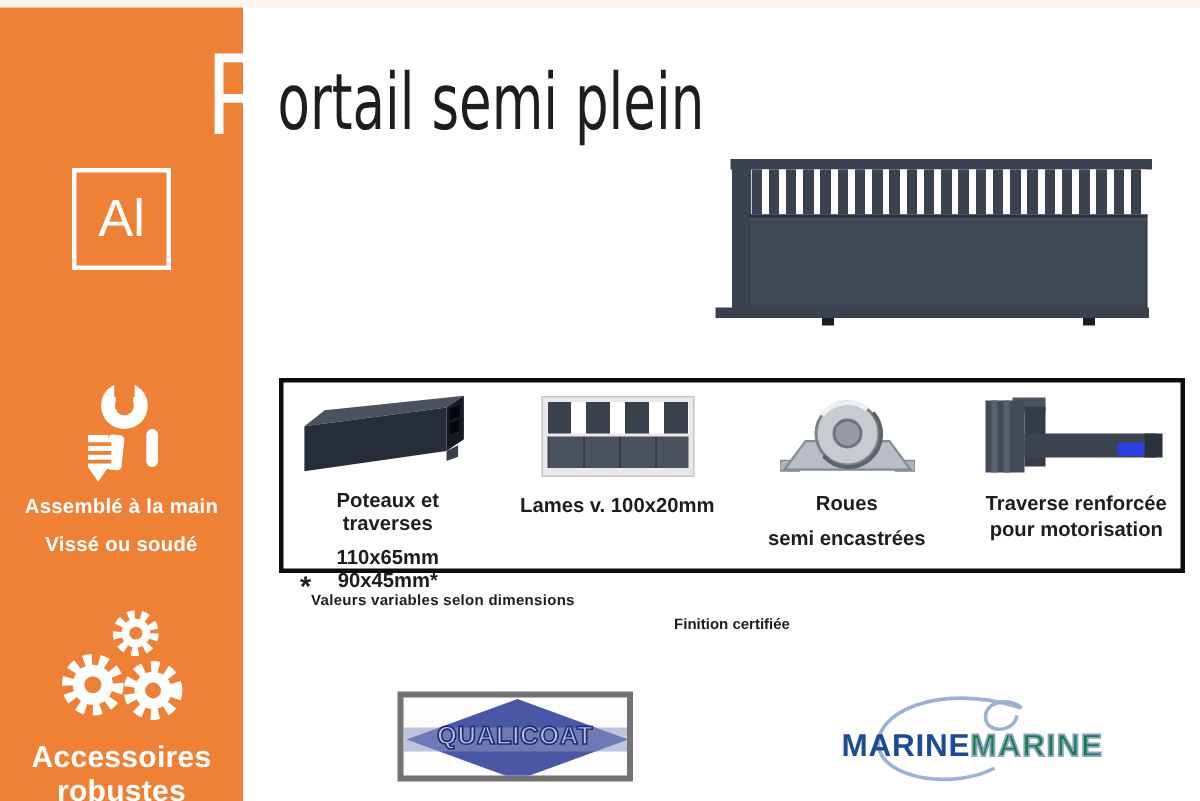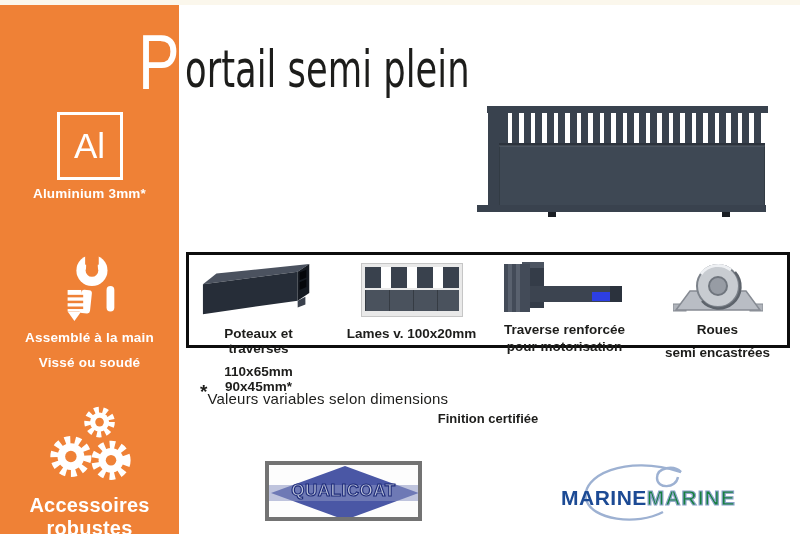--- a/index.html
+++ b/index.html
@@ -1,21 +1,21 @@
 <!DOCTYPE html>
 <html><head>
 <meta charset="utf-8">
 <style>
   html,body{margin:0;padding:0;}
   body{font-family:"Liberation Sans", sans-serif;}
   .page{position:relative;width:800px;height:534px;background:#fff;overflow:hidden;}
   .top-strip{position:absolute;left:0;top:0;width:800px;height:5px;background:#fbf7ec;}
 
   
-  .sidebar{position:absolute;left:0;top:5px;width:179px;height:529px;background:#EF8136;color:#fff;}
+  .sidebar{position:absolute;left:0;top:5px;width:162px;height:529px;background:#EF8136;color:#fff;}
   .al-box{position:absolute;left:50%;top:107px;transform:translateX(-50%);width:60px;height:62px;
           border:3px solid #fff;display:flex;align-items:center;justify-content:center;
           font-size:35px;font-weight:400;}
   .sb-line{position:absolute;left:0;width:100%;text-align:center;font-weight:700;font-size:13.5px;letter-spacing:.2px;}
   .sb-line.l1{top:181px;} .sb-line.l2{top:208px;}
   .sb-line.l3{top:325px;} .sb-line.l4{top:350px;}
   .sb-line.l5{top:489px;font-size:20px;}
   .sb-icon{position:absolute;left:50%;transform:translateX(-50%);}
   .wrench-wrap{top:248px;} .gears-wrap{top:398px;}
 
@@ -32,38 +32,38 @@
   .gate-post{position:absolute;left:11px;top:0;width:13px;height:106px;background:#39424e;}
   .gate-bars{position:absolute;left:24px;top:7px;width:263px;height:30px;
              background:repeating-linear-gradient(90deg,#39424e 0 7px,#ffffff 7px 11.5px);}
   .gate-panel{position:absolute;left:22px;top:37px;width:266px;height:62px;background:#3e4854;
               border-top:2px solid #2c333d;box-shadow:inset 0 2px 0 rgba(255,255,255,.07), inset 0 0 0 1px rgba(0,0,0,.18);}
   .gate-bottomrail{position:absolute;left:0;top:99px;width:289px;height:7px;background:#39424e;}
   .gate-foot{position:absolute;top:106px;width:8px;height:5px;background:#1a1e24;}
   .gate-foot.f1{left:71px;} .gate-foot.f2{left:245px;}
 
   
-  .features{position:absolute;left:186px;top:252px;width:604px;height:96px;border:3px solid #0d0d0d;
+  .features{position:absolute;left:186px;top:252px;width:604px;height:130px;border:3px solid #0d0d0d;
             box-sizing:border-box;background:#fff;display:flex;padding:6px 4px 4px 4px;gap:22px;}
   .feat{flex:1;display:flex;flex-direction:column;align-items:center;}
   .feat-img{height:60px;display:flex;align-items:center;justify-content:center;}
   .cap{font-size:13.5px;font-weight:700;color:#1d1d1b;text-align:center;line-height:15px;}
   .cap.row1{margin-top:7px;} .cap.row2{margin-top:8px;}
   .feat.tight .cap.row2{margin-top:2px;}
 
   .bars-frame{width:102px;height:54px;background:#e9e9e9;border:1px solid #c6c6c6;box-sizing:border-box;padding:3px;}
   .bars-top{height:21px;background:repeating-linear-gradient(90deg,#39414d 0 16px,#ffffff 16px 26px);}
   .bars-bot{height:21px;margin-top:2px;background:repeating-linear-gradient(90deg,rgba(0,0,0,.28) 0 1px,rgba(0,0,0,0) 1px 24px),#4a525d;}
 
   
   .note{position:absolute;left:200px;top:381px;color:#1d1d1b;}
   .note .star{font-size:19px;font-weight:700;vertical-align:6px;}
-  .note .txt{font-size:15px;font-weight:400;letter-spacing:.2px;}
+  .note .txt{font-size:10px;font-weight:700;letter-spacing:.2px;}
   .finish{position:absolute;left:186px;top:411px;width:604px;text-align:center;
-          font-size:13px;font-weight:700;color:#1d1d1b;}
+          font-size:10px;font-weight:700;color:#1d1d1b;}
 
   
   .qualicoat{position:absolute;left:265px;top:461px;width:157px;height:60px;border:4px solid #737373;
              box-sizing:border-box;background:#fdfdfd;overflow:hidden;}
   .qc-text{position:absolute;left:0;top:50%;transform:translateY(-50%);width:100%;text-align:center;
            font-size:17px;font-weight:800;letter-spacing:.5px;color:#bac1d9;
            -webkit-text-stroke:1.1px #1d2a78;}
   .qualimarine{position:absolute;left:553px;top:462px;width:164px;height:62px;}
   .qm-text{position:absolute;left:8px;top:24px;white-space:nowrap;font-size:21px;font-weight:800;letter-spacing:.5px;}
   .qm-solid{color:#1c4a94;}
@@ -72,21 +72,20 @@
 </head>
 <body>
 
 <div class="page">
   <div class="top-strip"></div>
 
   <aside class="sidebar">
     <div class="al-box">
       <span>Al</span>
     </div>
-    <div class="sb-line l1">Aluminium 3mm*</div>
 
     <div class="sb-icon wrench-wrap">
       <svg width="78" height="72" viewBox="0 0 80 74">
         <g fill="#ffffff">
           <circle cx="42" cy="18" r="16"></circle>
           <rect x="30" y="38" width="11" height="24" rx="3" transform="rotate(6 36 50)"></rect>
           <rect x="17" y="38" width="14" height="22"></rect>
           <polygon points="17,60 31,60 24,70"></polygon>
           <rect x="57" y="34" width="8" height="26" rx="4"></rect>
         </g>
@@ -154,52 +153,52 @@
     <div class="feat">
       <div class="feat-img">
         <div class="bars-frame">
           <div class="bars-top"></div>
           <div class="bars-bot"></div>
         </div>
       </div>
       <div class="cap row2">Lames v. 100x20mm</div>
     </div>
 
+    <div class="feat">
+      <div class="feat-img">
+        <svg width="90" height="54" viewBox="0 0 90 54">
+          <rect x="0" y="43" width="13" height="7" fill="#b0b4bb" stroke="#868b93" stroke-width="1"></rect>
+          <rect x="77" y="43" width="13" height="7" fill="#b0b4bb" stroke="#868b93" stroke-width="1"></rect>
+          <polygon points="3,49 17,30 73,30 87,49" fill="#b9bdc4" stroke="#868b93" stroke-width="1.5"></polygon>
+          <circle cx="45" cy="25" r="21" fill="#c8ccd1" stroke="#7c828a" stroke-width="2"></circle>
+          <path d="M29,40 A21,21 0 0 0 62,11" stroke="#5d636b" stroke-width="2.5" fill="none"></path>
+          <path d="M28,13 A21,21 0 0 1 58,9" stroke="#eef0f3" stroke-width="3" fill="none"></path>
+          <circle cx="45" cy="25" r="9" fill="#979ca4" stroke="#6f757d" stroke-width="2"></circle>
+        </svg>
+      </div>
+      <div class="cap row1">Roues</div>
+      <div class="cap row2">semi encastrées</div>
+    </div>
+
     <div class="feat tight">
       <div class="feat-img">
         <svg width="130" height="54" viewBox="0 0 130 54">
           <rect x="22" y="1" width="22" height="10" fill="#4c5461"></rect>
           <rect x="4" y="3" width="26" height="48" fill="#434b58"></rect>
           <rect x="8" y="3" width="4" height="48" fill="#59616e"></rect>
           <rect x="16" y="3" width="4" height="48" fill="#59616e"></rect>
           <rect x="30" y="7" width="14" height="40" fill="#343c48"></rect>
           <rect x="30" y="25" width="88" height="16" fill="#3c4450"></rect>
           <rect x="110" y="25" width="12" height="16" fill="#2b323d"></rect>
           <rect x="92" y="31" width="18" height="9" fill="#2d3fe3"></rect>
         </svg>
       </div>
       <div class="cap row1">Traverse renforcée</div>
       <div class="cap row2">pour motorisation</div>
     </div>
-
-    <div class="feat">
-      <div class="feat-img">
-        <svg width="90" height="54" viewBox="0 0 90 54">
-          <rect x="0" y="43" width="13" height="7" fill="#b0b4bb" stroke="#868b93" stroke-width="1"></rect>
-          <rect x="77" y="43" width="13" height="7" fill="#b0b4bb" stroke="#868b93" stroke-width="1"></rect>
-          <polygon points="3,49 17,30 73,30 87,49" fill="#b9bdc4" stroke="#868b93" stroke-width="1.5"></polygon>
-          <circle cx="45" cy="25" r="21" fill="#c8ccd1" stroke="#7c828a" stroke-width="2"></circle>
-          <path d="M29,40 A21,21 0 0 0 62,11" stroke="#5d636b" stroke-width="2.5" fill="none"></path>
-          <path d="M28,13 A21,21 0 0 1 58,9" stroke="#eef0f3" stroke-width="3" fill="none"></path>
-          <circle cx="45" cy="25" r="9" fill="#979ca4" stroke="#6f757d" stroke-width="2"></circle>
-        </svg>
-      </div>
-      <div class="cap row1">Roues</div>
-      <div class="cap row2">semi encastrées</div>
-    </div>
   </div>
 
   <div class="note">
     <span class="star">*</span><span class="txt">Valeurs variables selon dimensions</span>
   </div>
   <div class="finish">Finition certifiée</div>
 
   <div class="qualicoat">
     <svg width="153" height="56" viewBox="0 0 153 56" style="position:absolute;left:0;top:0;">
       <polygon points="76,1 150,28 76,55 2,28" fill="#4a57a5"></polygon>

